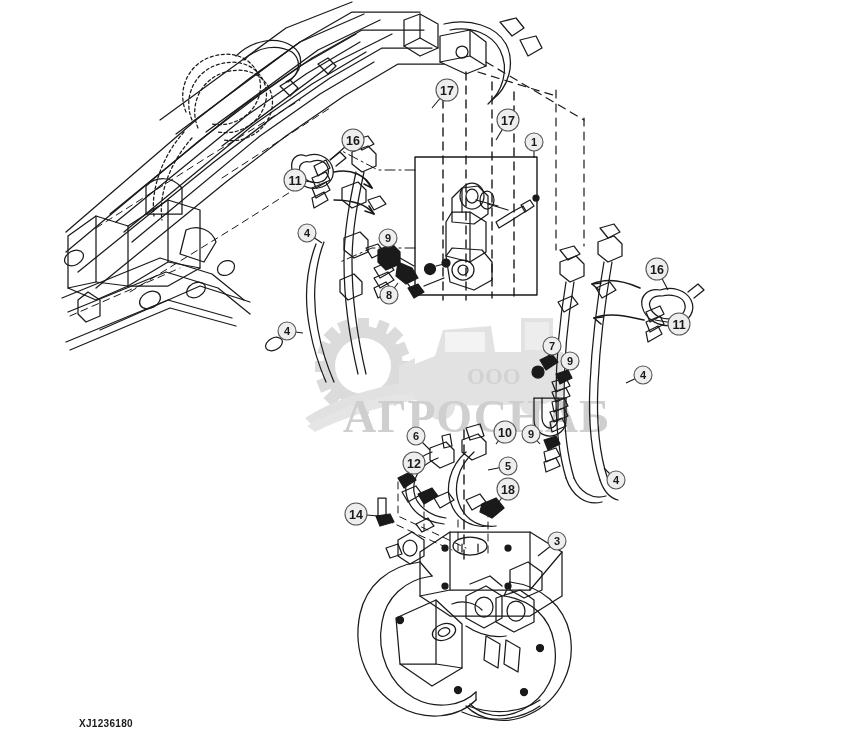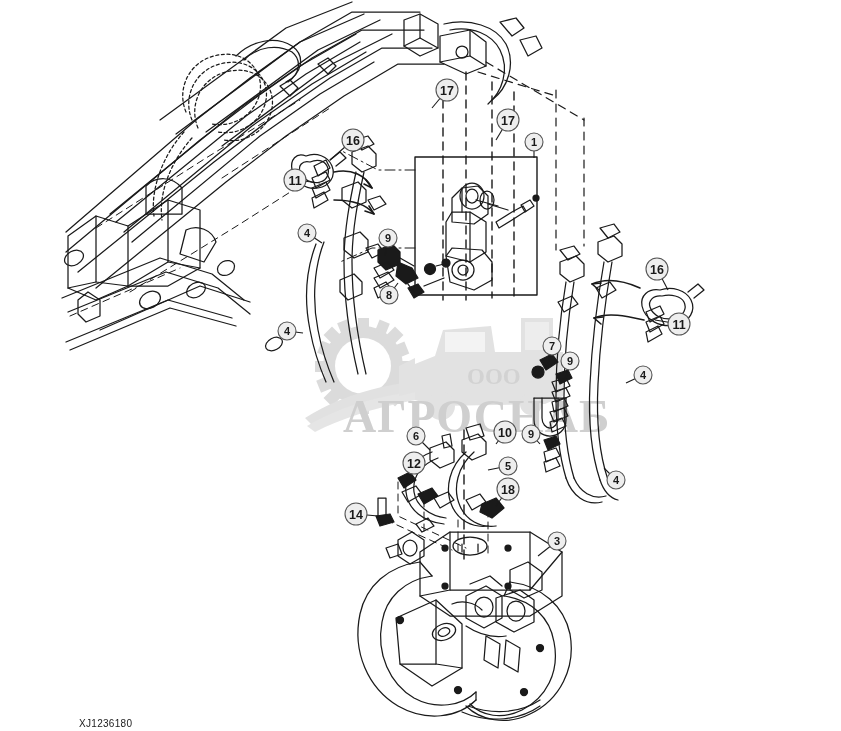--- a/index.html
+++ b/index.html
@@ -1,20 +1,20 @@
 <!DOCTYPE html>
 <html><head>
 <meta charset="utf-8">
 <style>
   html,body{margin:0;padding:0;background:#fff;}
   body{width:841px;height:731px;position:relative;overflow:hidden;
        font-family:"Liberation Sans",sans-serif;}
   #stage{position:absolute;left:0;top:0;width:841px;height:731px;background:#ffffff;}
   svg#dwg{position:absolute;left:0;top:0;width:841px;height:731px;}
-  .partno{position:absolute;left:79px;top:718px;font-size:10px;font-weight:normal;
+  .partno{position:absolute;left:79px;top:718px;font-size:10px;font-weight:bold;
           color:#1a1a1a;letter-spacing:.3px;white-space:nowrap;}
   .wm{position:absolute;pointer-events:none;}
 </style>
 </head>
 <body>
 
 <div id="stage">
 
   <svg class="wm" width="330" height="150" style="left:295px;top:300px;" viewBox="0 0 330 150">
     <g opacity="0.85">

